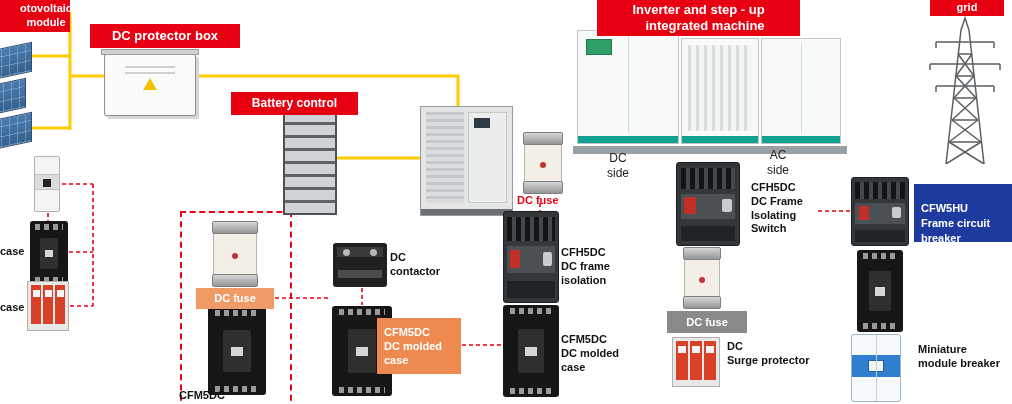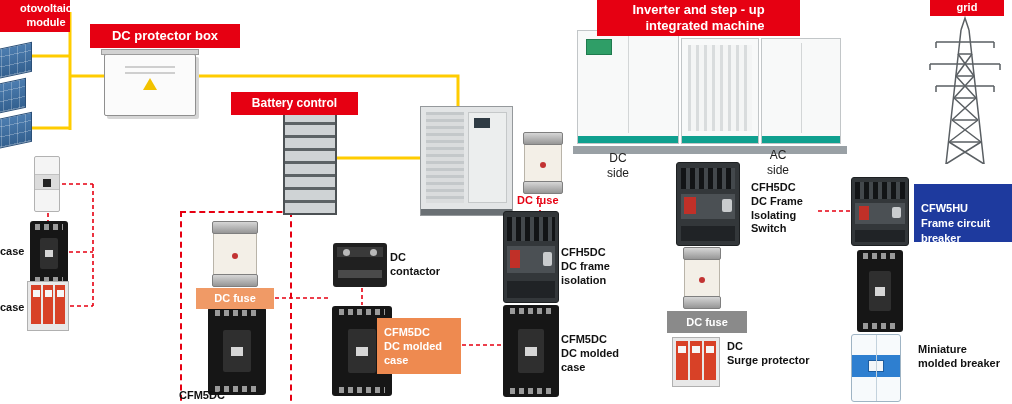--- a/index.html
+++ b/index.html
@@ -306,21 +306,21 @@
       </div>
     <div class="term bot"></div>
   </div>
 
   <div class="abs mcb2" style="left:851px; top:334px; width:50px; height:68px;">
     <div class="band"></div>
     <div class="tg"></div>
     <div class="seam"></div>
   </div>
   <div class="abs note pre" style="left:918px; top:343px;">Miniature
-molded breaker</div>
+module breaker</div>
 
   <div class="abs note" style="left:0; top:245px;">case</div>
   <div class="abs note" style="left:0; top:301px;">case</div>
 
   <div class="abs red-label pre" style="left:0; top:0; width:70px; height:32px; font-size:11px; justify-content:flex-start; text-align:center; padding-left:20px;">otovoltaic
 module</div>
   <div class="abs red-label" style="left:90px; top:24px; width:150px; height:24px;">DC protector box</div>
   <div class="abs red-label" style="left:231px; top:92px; width:127px; height:23px; font-size:12px;">Battery control</div>
   <div class="abs red-label pre" style="left:597px; top:0; width:203px; height:36px;text-align:right;">Inverter and step - up
 integrated machine</div>

